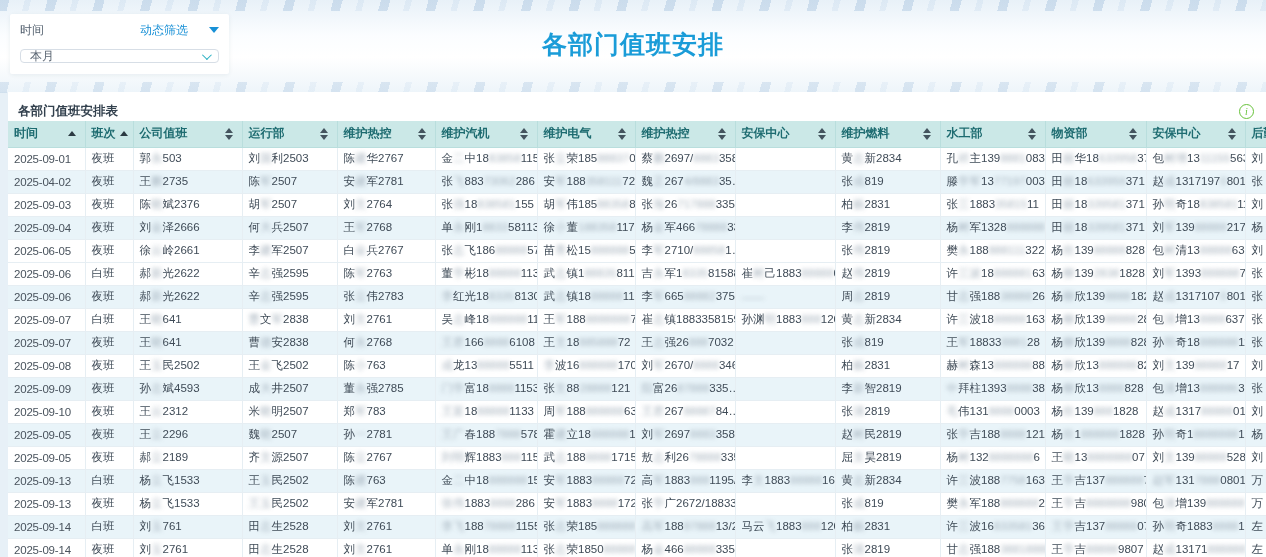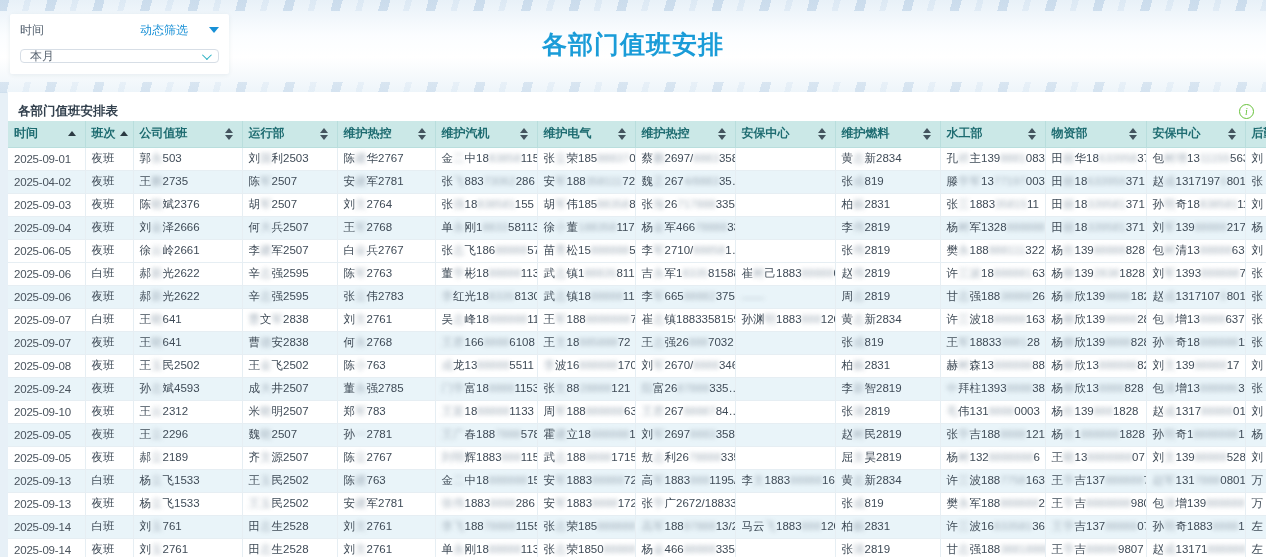--- a/index.html
+++ b/index.html
@@ -385,21 +385,21 @@
             <td class="c-text"><span class="rd">李</span>波16<span class="rd">888888</span>170</td>
             <td class="c-text">刘<span class="rd">军</span>2670/<span class="rd">8888</span>346…</td>
             <td class="c-text"></td>
             <td class="c-text">柏<span class="rd">杨</span>2831</td>
             <td class="c-text">赫<span class="rd">树</span>森13<span class="rd">888888</span>886</td>
             <td class="c-text">杨<span class="rd">柳</span>欣13<span class="rd">888888</span>828</td>
             <td class="c-text">刘<span class="rd">文</span>139<span class="rd">88888</span>17</td>
             <td class="c-text">刘</td>
           </tr>
           <tr class="alt">
-            <td class="c-date">2025-09-24</td>
+            <td class="c-date">2025-09-09</td>
             <td class="c-text">夜班</td>
             <td class="c-text">孙<span class="rd">志</span>斌4593</td>
             <td class="c-text">成<span class="rd">大</span>井2507</td>
             <td class="c-text">董<span class="rd">永</span>强2785</td>
             <td class="c-text"><span class="rd">门学</span>富18<span class="rd">8888</span>1153</td>
             <td class="c-text">张<span class="rd">文</span>88<span class="rd">28888</span>121</td>
             <td class="c-text"><span class="rd">阳</span>富26<span class="rd">87888</span>335…</td>
             <td class="c-text"></td>
             <td class="c-text">李<span class="rd">新</span>智2819</td>
             <td class="c-text"><span class="rd">中</span>拜柱1393<span class="rd">8888</span>38</td>

